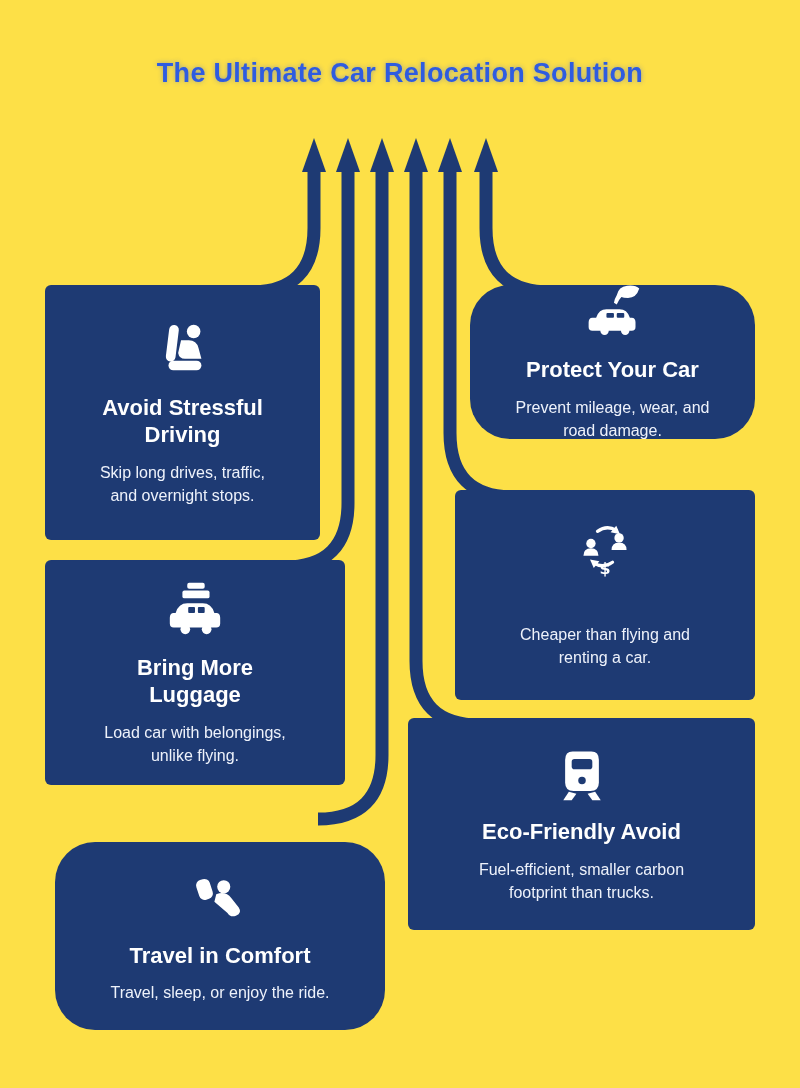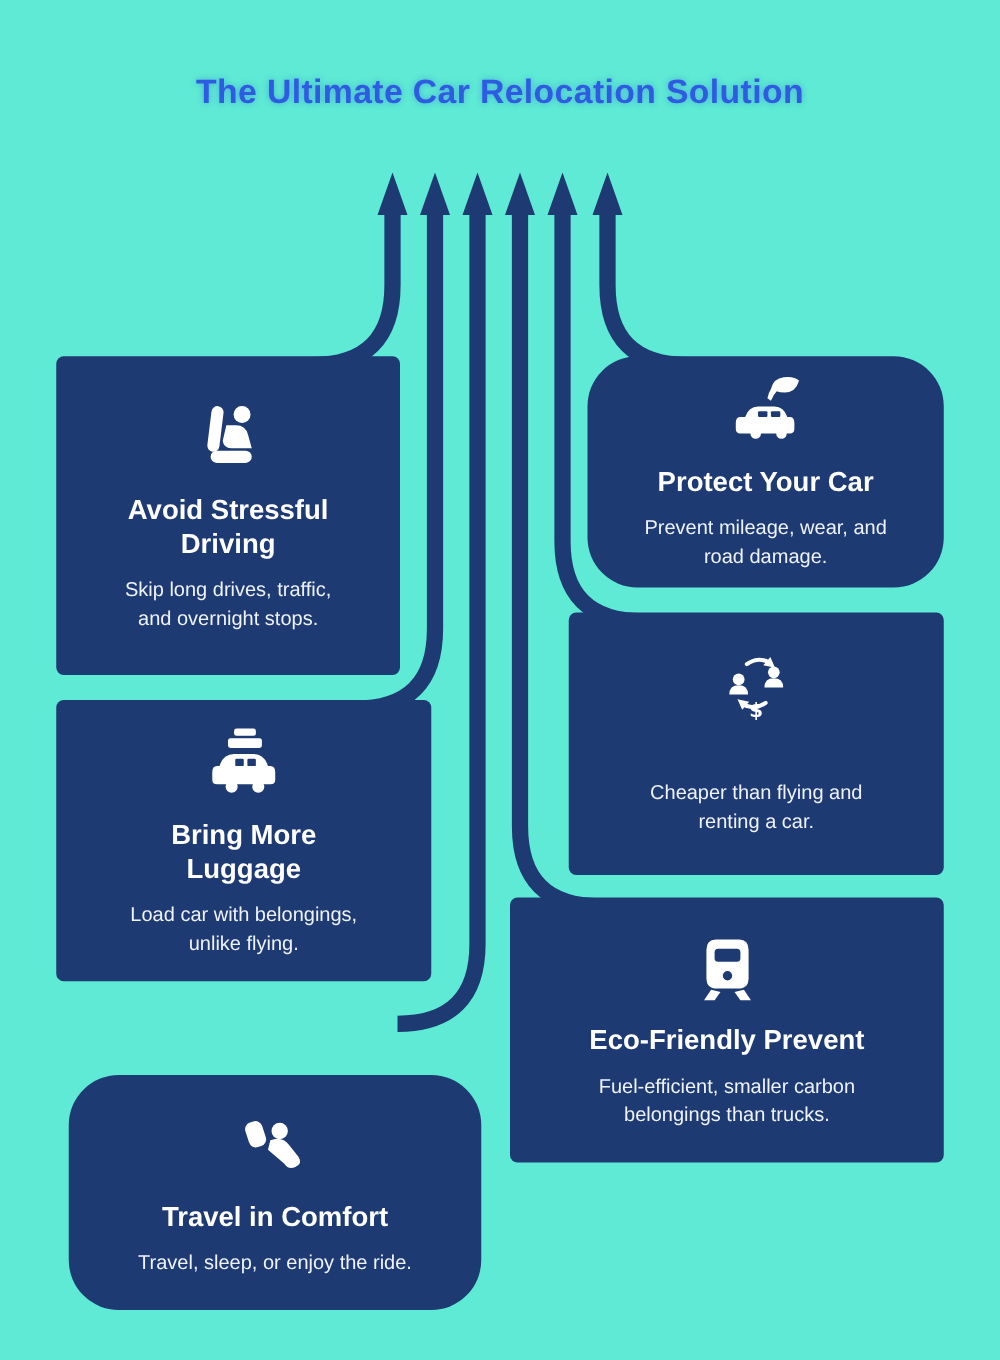--- a/index.html
+++ b/index.html
@@ -1,39 +1,39 @@
 <!DOCTYPE html>
 <html><head>
 <meta charset="utf-8">
 <style>
   html,body{margin:0;padding:0;background:#ffffff;}
   body{font-family:"Liberation Sans", sans-serif;}
-  .stage{position:relative;width:800px;height:1088px;background:#5eead4;overflow:hidden;}
+  .stage{position:relative;width:800px;height:1088px;background:#fde047;overflow:hidden;}
 
   .page-title{
     position:absolute;top:58px;left:0;width:100%;text-align:center;
     font-size:27px;font-weight:800;color:#2e5ce0;letter-spacing:.3px;margin:0;
     text-shadow:0 0 5px rgba(46,92,224,.45);
   }
 
   .connectors{position:absolute;left:0;top:0;}
 
   .card{
     position:absolute;background:#1e3a73;border-radius:6px;color:#fff;
     display:flex;flex-direction:column;align-items:center;justify-content:center;
     text-align:center;padding:18px 16px;box-sizing:border-box;
   }
   .card .icon{margin-bottom:14px;line-height:0;}
   .card h2{margin:0 0 12px;font-size:22px;font-weight:700;line-height:1.25;}
   .card p{margin:0;font-size:16px;line-height:1.45;color:#eef2fb;font-weight:400;}
 
   .c1{left:45px;top:285px;width:275px;height:255px;}
   .c2{left:45px;top:560px;width:300px;height:225px;}
-  .c3{left:55px;top:860px;width:330px;height:188px;border-radius:40px;}
-  .c4{left:470px;top:285px;width:285px;height:185px;border-radius:40px;}
+  .c3{left:55px;top:842px;width:330px;height:188px;border-radius:40px;}
+  .c4{left:470px;top:285px;width:285px;height:154px;border-radius:40px;}
   .c5{left:455px;top:490px;width:300px;height:210px;}
   .c6{left:408px;top:718px;width:347px;height:212px;}
 
   .c1 h2{max-width:200px;}
   .c1 p{max-width:185px;}
   .c2 h2{max-width:150px;}
   .c2 p{max-width:215px;}
   .c4 p{max-width:195px;}
   .c5 p{max-width:205px;margin-top:28px;}
   .c6 p{max-width:262px;}
@@ -162,17 +162,17 @@
           <path d="M22 8 h20 q8 0 8 9 v24 q0 9 -9 9 h-18 q-9 0 -9 -9 v-24 q0 -9 8 -9 z"></path>
           <path d="M18 51 l-6 9 h9 l5 -7 z"></path>
           <path d="M46 51 l6 9 h-9 l-5 -7 z"></path>
         </g>
         <g fill="#1e3a73">
           <rect x="21" y="16" width="22" height="11" rx="3"></rect>
           <circle cx="32" cy="39" r="4"></circle>
         </g>
       </svg>
     </span>
-    <h2>Eco-Friendly Prevent</h2>
-    <p>Fuel-efficient, smaller carbon belongings than trucks.</p>
+    <h2>Eco-Friendly Avoid</h2>
+    <p>Fuel-efficient, smaller carbon footprint than trucks.</p>
   </section>
 
 </div>
 
 </body></html>

